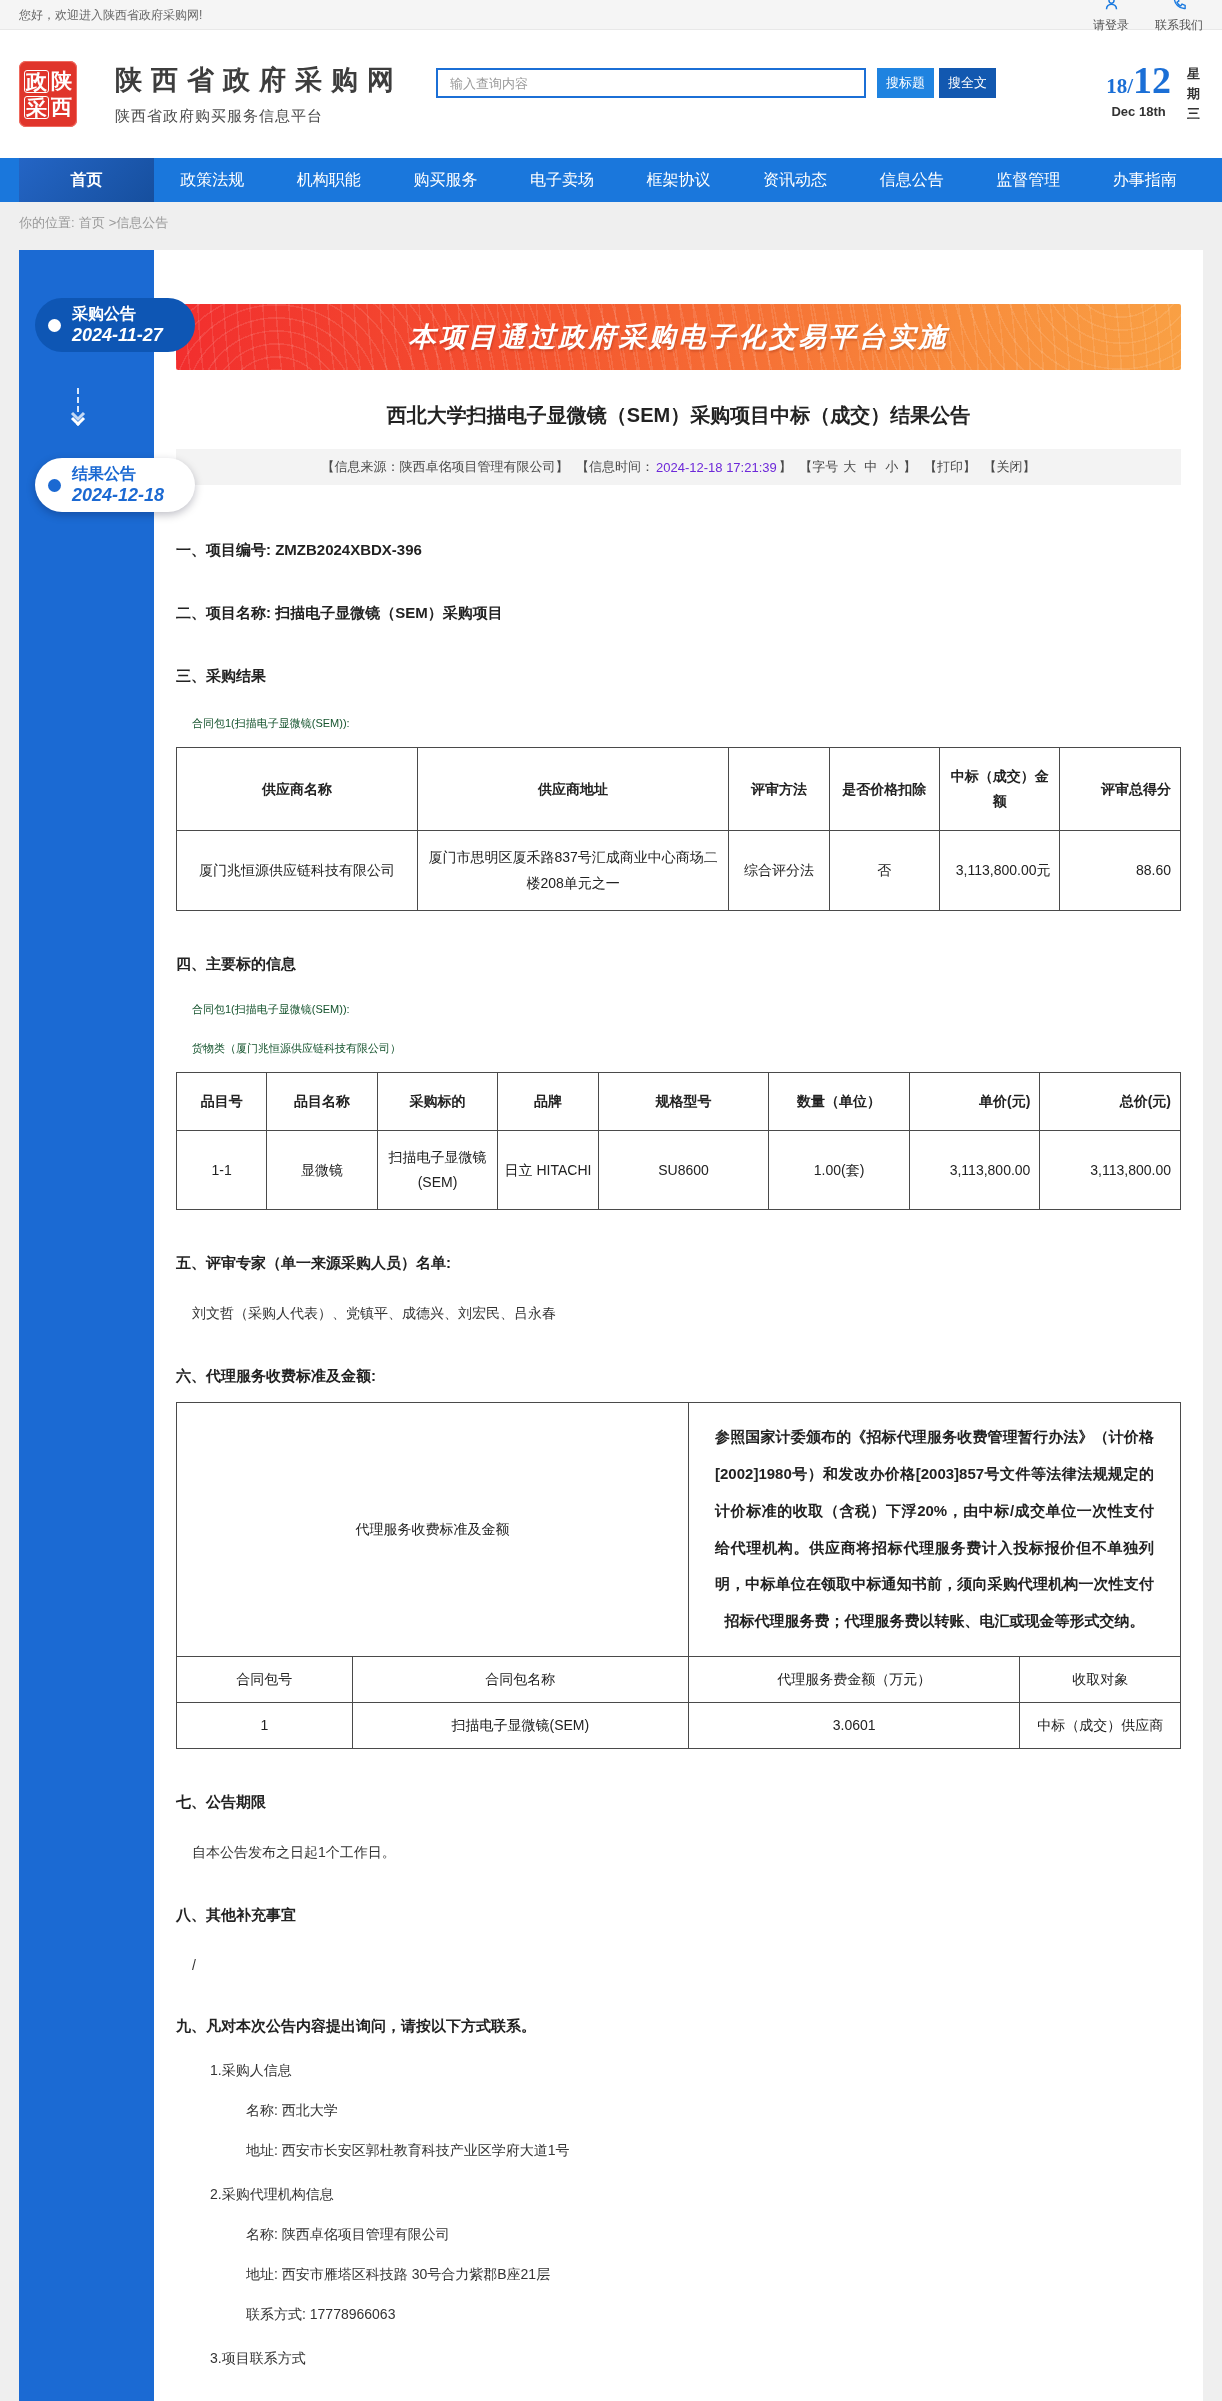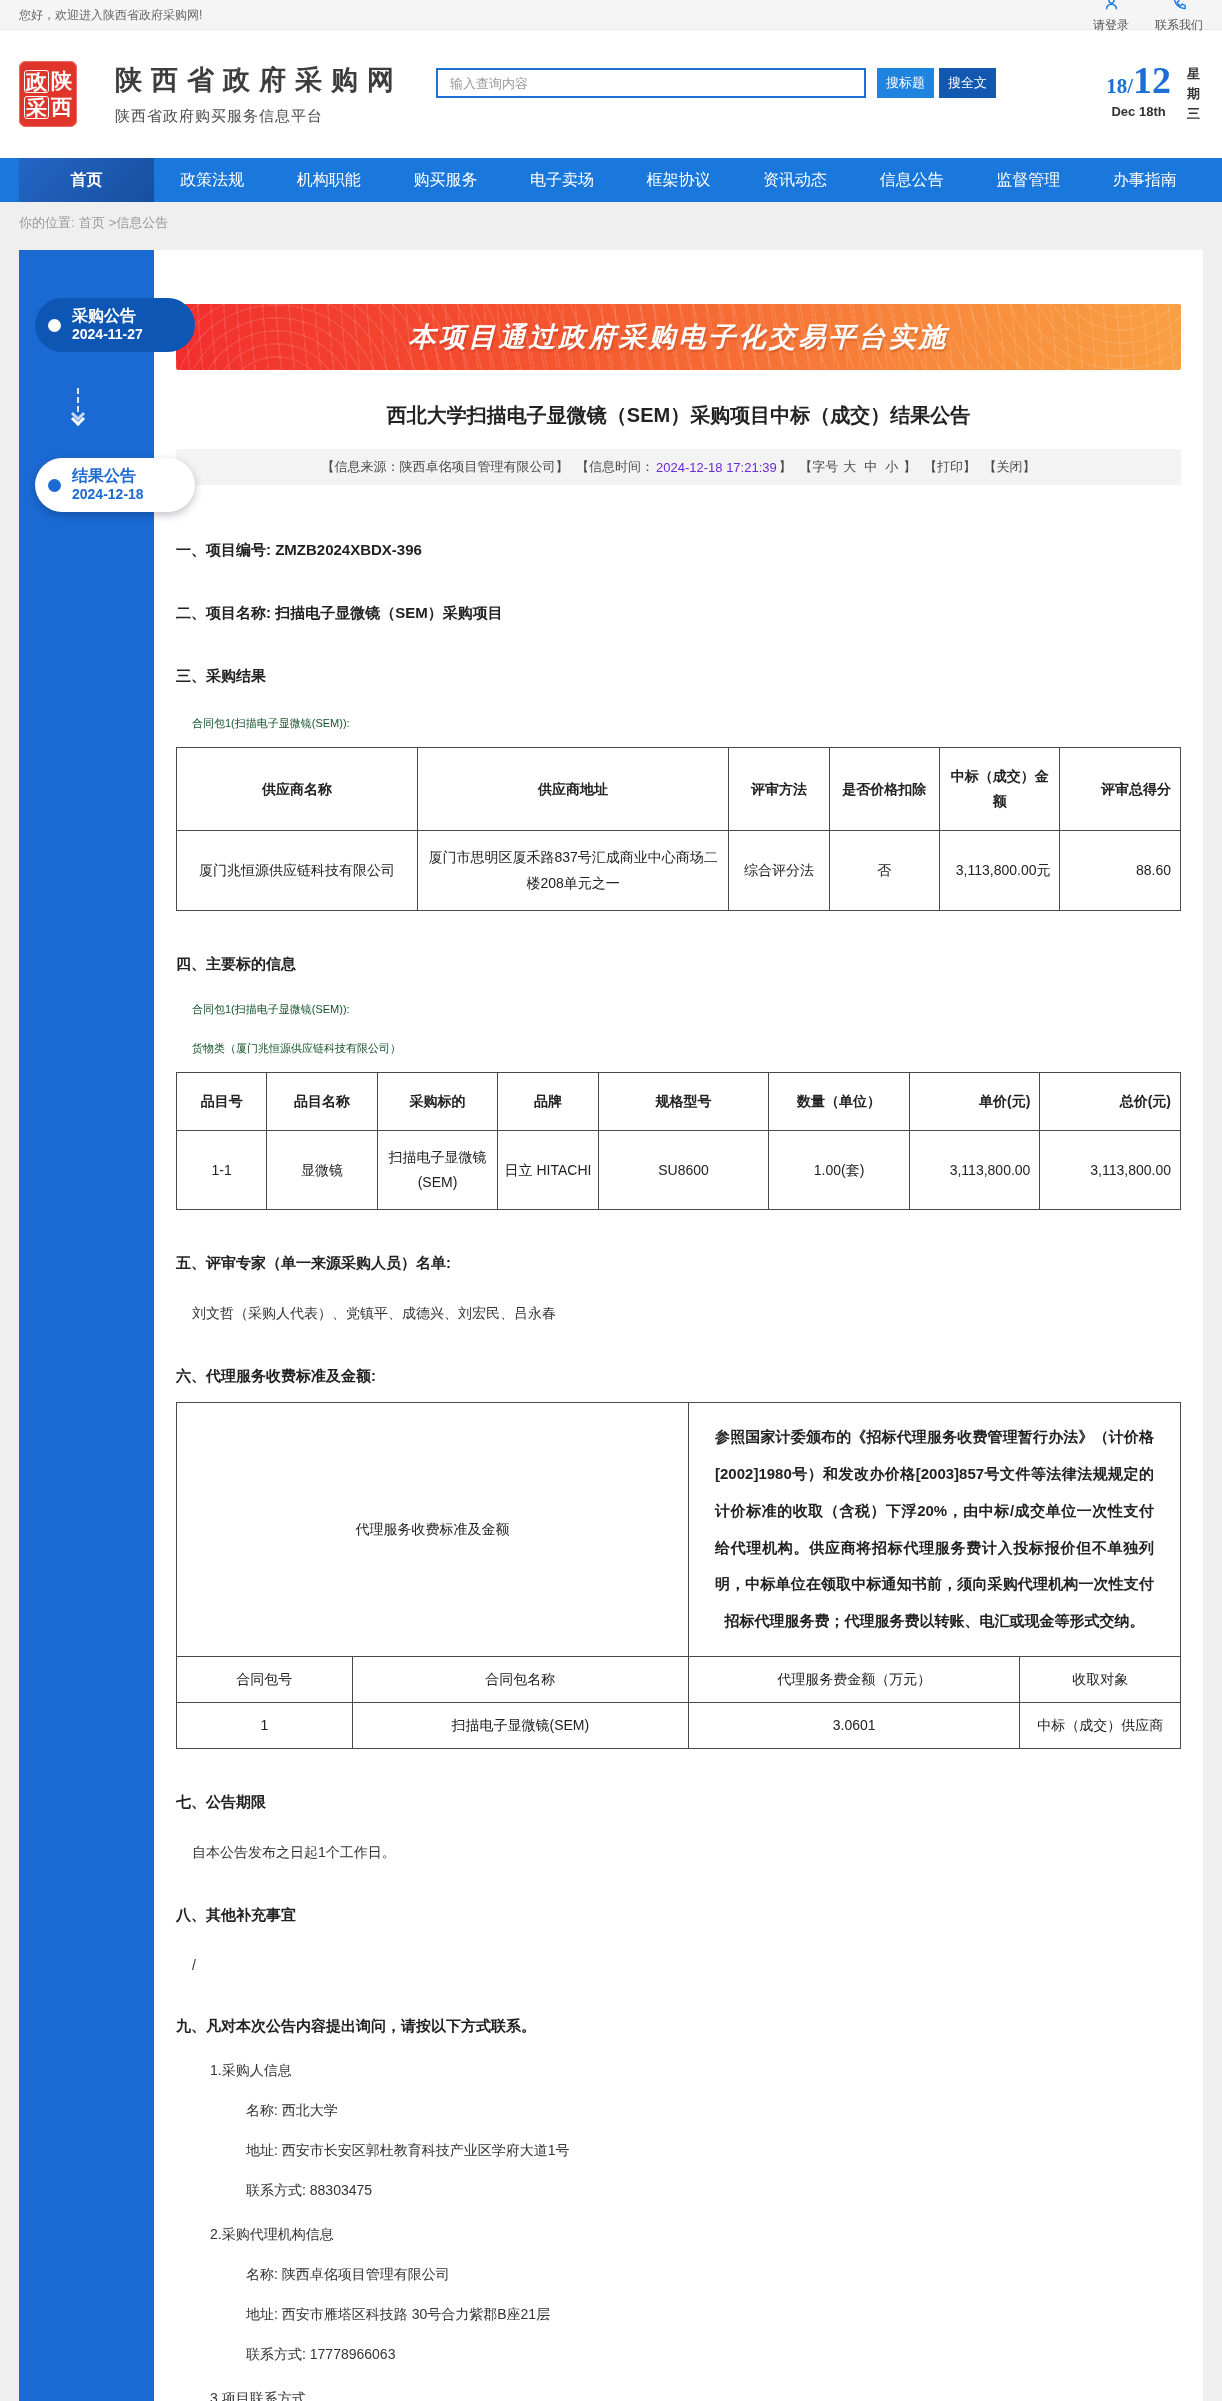--- a/index.html
+++ b/index.html
@@ -47,21 +47,21 @@
   .crumbbar .wrap { display:flex; align-items:center; height:41px; font-size:13px; color:#999; gap:4px; }
   .crumb-link { color:#999; cursor:pointer; }
 
   
   .main { flex:1; }
   .main .wrap { display:flex; align-items:stretch; padding-top:7px; }
   .sidebar { width:135px; flex:none; background:#1b6ad3; padding-top:48px; }
   .pill { display:flex; align-items:center; width:160px; height:54px; border-radius:27px; margin-left:16px; padding:0 8px 0 13px; position:relative; z-index:2; cursor:pointer; }
   .pill .dot { width:13px; height:13px; border-radius:50%; flex:none; margin-right:11px; }
   .pill-label { font-size:16px; font-weight:bold; line-height:1.25; }
-  .pill-date { font-size:14px; font-weight:bold; line-height:1.25; }
+  .pill-date { font-size:18px; font-weight:bold; line-height:1.25;font-style:italic; }
   .pill.past { background:#0e56b4; color:#fff; }
   .pill.past .dot { background:#fff; }
   .pill.current { background:#fff; color:#1b69d2; box-shadow:0 3px 8px rgba(0,0,30,.25); }
   .pill.current .dot { background:#1b69d2; }
   .tl-arrow { width:14px; margin:36px 0 34px 52px; display:flex; flex-direction:column; align-items:center; }
   .tl-dash { height:24px; border-left:2px dashed rgba(255,255,255,.85); }
   .chev { width:10px; height:10px; border-right:3px solid rgba(255,255,255,.75); border-bottom:3px solid rgba(255,255,255,.75); transform:rotate(45deg); margin-top:-3px; }
   .chev.c2 { border-color:#fff; margin-top:-5px; }
 
   .panel { flex:1; background:#fff; padding:0 22px 64px 22px; min-height:2100px; }
@@ -332,21 +332,20 @@
       <div class="sec-h">七、公告期限</div>
       <div class="sec-text">自本公告发布之日起1个工作日。</div>
 
       <div class="sec-h">八、其他补充事宜</div>
       <div class="sec-text">/</div>
 
       <div class="sec-h">九、凡对本次公告内容提出询问，请按以下方式联系。</div>
       <div class="contact-group-title">1.采购人信息</div>
       <div class="contact-line">名称: 西北大学</div>
       <div class="contact-line">地址: 西安市长安区郭杜教育科技产业区学府大道1号</div>
-      <div class="contact-line">联系方式: 88303475</div>
       <div class="contact-group-title">2.采购代理机构信息</div>
       <div class="contact-line">名称: 陕西卓佲项目管理有限公司</div>
       <div class="contact-line">地址: 西安市雁塔区科技路 30号合力紫郡B座21层</div>
       <div class="contact-line">联系方式: 17778966063</div>
       <div class="contact-group-title">3.项目联系方式</div>
 
     </section>
   </div>
 </div>
 

